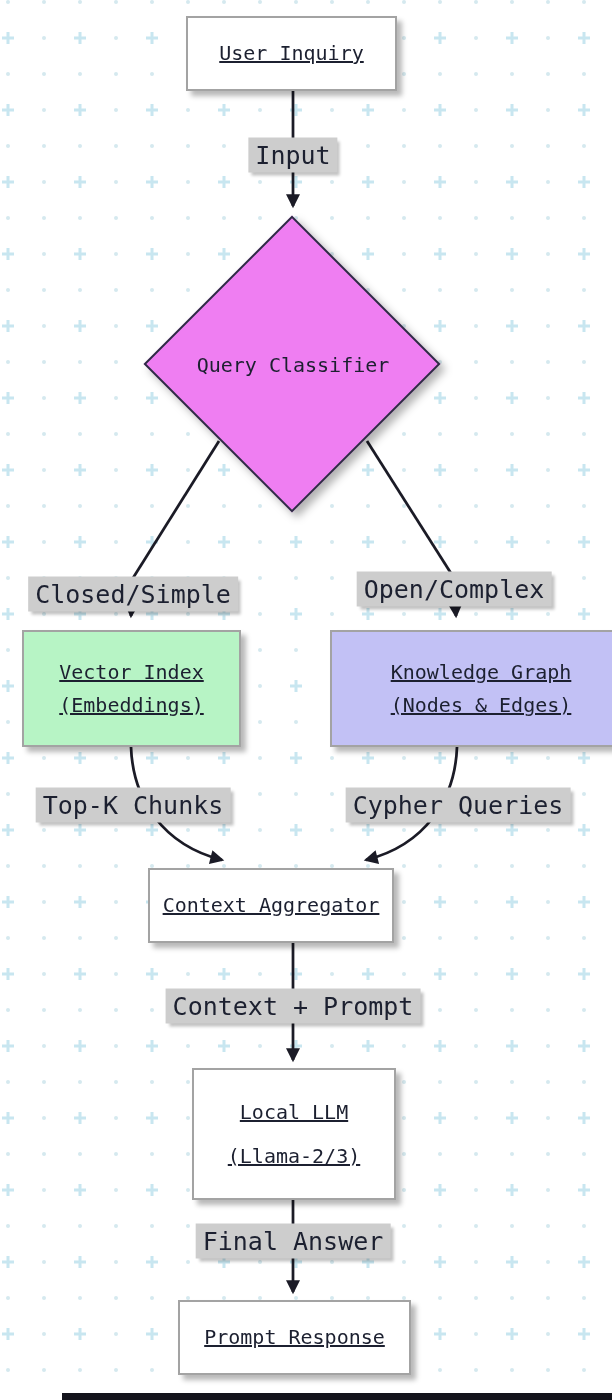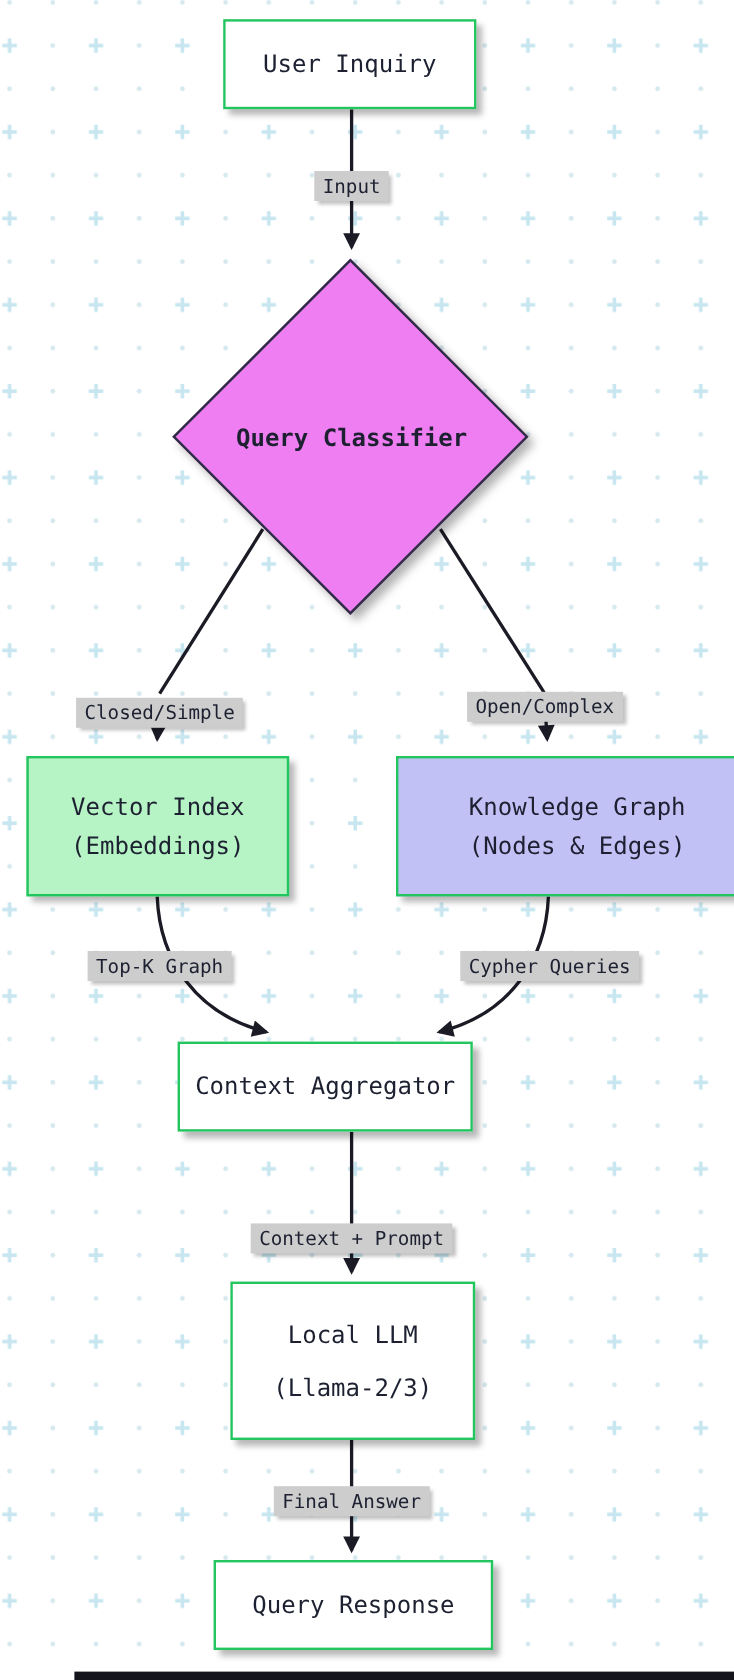--- a/index.html
+++ b/index.html
@@ -24,30 +24,31 @@
   svg.edges {
     position: absolute;
     left: 0; top: 0;
     z-index: 1;
     pointer-events: none;
   }
   .node {
     position: absolute;
     z-index: 2;
     box-sizing: border-box;
-    border: 2px solid #22c55e;
+    border: 2px solid #a3a3a3;
     background: #ffffff;
     display: flex;
     flex-direction: column;
     align-items: center;
     justify-content: center;
     font-size: 20px;
     line-height: 33px;
     text-align: center;
     box-shadow: 5px 5px 5px rgba(0,0,0,0.28);
+    text-decoration: underline;
   }
   .diamond-wrap {
     position: absolute;
     z-index: 2;
     filter: drop-shadow(5px 5px 4px rgba(0,0,0,0.30));
   }
   .diamond-shape {
     position: absolute;
     left: 44px; top: 44px;
     width: 210px; height: 210px;
@@ -55,29 +56,28 @@
     border: 2px solid #2d2d44;
     transform: rotate(45deg);
   }
   .diamond-label {
     position: absolute;
     inset: 0;
     display: flex;
     align-items: center;
     justify-content: center;
     font-size: 20px;
-    font-weight: bold;
   }
   .edge-label {
     position: absolute;
     z-index: 3;
     transform: translate(-50%, -50%);
     background: #cdcdcd;
     padding: 3px 7px;
-    font-size: 16px;
+    font-size: 25px;
     white-space: nowrap;
     box-shadow: 3px 3px 3px rgba(0,0,0,0.25);
   }
   .bottom-edge {
     position: absolute;
     z-index: 4;
     background: #14141c;
   }
 </style>
 </head>
@@ -141,32 +141,32 @@
   <div class="node" style="left: 148px; top: 868px; width: 246px; height: 75px; background-color: rgb(255, 255, 255);">
     <div>Context Aggregator</div>
   </div>
 
   <div class="node" style="left: 192px; top: 1068px; width: 204px; height: 132px; background-color: rgb(255, 255, 255); gap: 11px;">
     <div>Local LLM</div>
     <div>(Llama-2/3)</div>
   </div>
 
   <div class="node" style="left: 178px; top: 1300px; width: 233px; height: 75px; background-color: rgb(255, 255, 255);">
-    <div>Query Response</div>
+    <div>Prompt Response</div>
   </div>
 
   <div class="edge-label" style="left: 293px; top: 155px; background-color: rgb(205, 205, 205);">Input</div>
 
   <div class="edge-label" style="left: 133px; top: 594px; background-color: rgb(205, 205, 205);">Closed/Simple</div>
 
   <div class="edge-label" style="left: 454px; top: 573px; background-color: rgb(205, 205, 205); margin-top: 16px;">Open/Complex</div>
 
-  <div class="edge-label" style="left: 133px; top: 805px; background-color: rgb(205, 205, 205);">Top-K Graph</div>
+  <div class="edge-label" style="left: 133px; top: 805px; background-color: rgb(205, 205, 205);">Top-K Chunks</div>
 
   <div class="edge-label" style="left: 458px; top: 805px; background-color: rgb(205, 205, 205);">Cypher Queries</div>
 
-  <div class="edge-label" style="left: 293px; top: 1032px; background-color: rgb(205, 205, 205);">Context + Prompt</div>
+  <div class="edge-label" style="left: 293px; top: 1006px; background-color: rgb(205, 205, 205);">Context + Prompt</div>
 
-  <div class="edge-label" style="left: 293px; top: 1241px; background-color: rgb(205, 205, 205); margin-top: 10px;">Final Answer</div>
+  <div class="edge-label" style="left: 293px; top: 1241px; background-color: rgb(205, 205, 205);">Final Answer</div>
 
   <div class="bottom-edge" style="left:62px; top:1393px; width:550px; height:7px;"></div>
 
 </div>
 
 </body></html>

